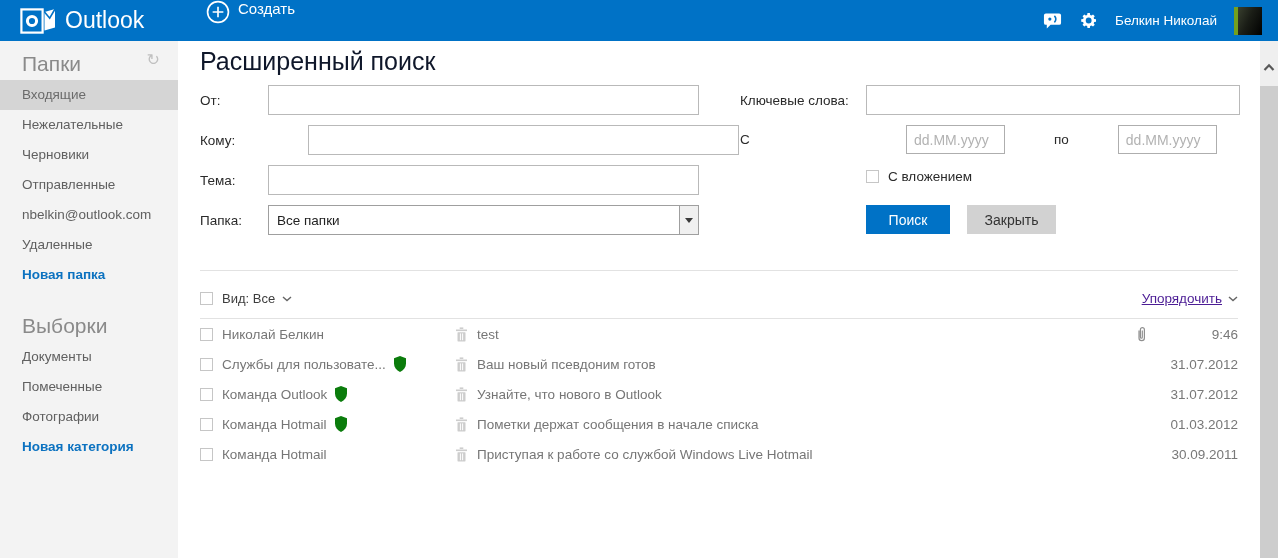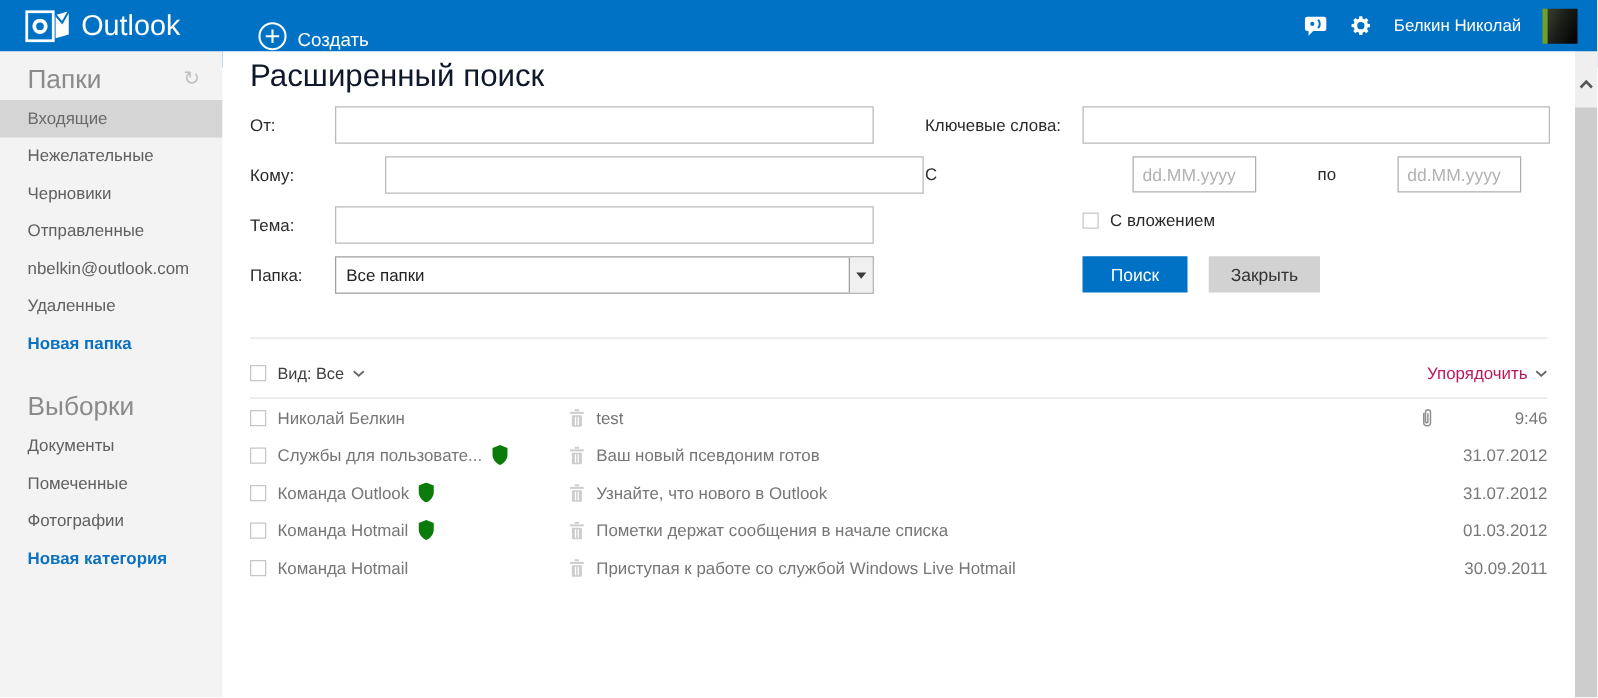--- a/index.html
+++ b/index.html
@@ -3,32 +3,32 @@
 <meta charset="utf-8">
 <style>
   html,body{margin:0;padding:0;background:#fff;}
   .app{position:relative;width:1278px;height:558px;overflow:hidden;background:#fff;
        font-family:"Liberation Sans",sans-serif;-webkit-font-smoothing:antialiased;}
 
   
   .topbar{position:absolute;top:0;left:0;width:100%;height:54px;background:#0072c6;}
   .brand{position:absolute;left:20px;top:0;height:41px;display:flex;align-items:center;gap:9px;cursor:pointer;}
   .brand-text{color:#fff;font-size:23px;font-weight:300;}
-  .create{position:absolute;left:206px;top:0;height:41px;display:flex;align-items:flex-end;gap:8px;cursor:pointer;}
+  .create{position:absolute;left:206px;top:0;height:41px;display:flex;align-items:flex-start;gap:8px;cursor:pointer;}
   .create-label{color:#fff;font-size:15px;}
   .hdr-right{position:absolute;right:16px;top:0;height:41px;display:flex;align-items:center;gap:17px;}
   .hdr-icon{display:flex;align-items:center;cursor:pointer;}
   .user-name{color:#fff;font-size:13.5px;cursor:pointer;}
   .avatar{width:28px;height:28px;box-sizing:border-box;border-left:4px solid #74a01e;cursor:pointer;
           background:linear-gradient(115deg,#39402f 0%,#1a1d16 45%,#000 100%);}
 
   
   .sidebar{position:absolute;top:41px;left:0;width:178px;bottom:0;background:#f3f3f3;}
   .sb-head{position:absolute;left:22px;right:18px;color:#8a8a8a;font-size:21px;font-weight:300;
-           display:flex;align-items:center;justify-content:space-between;}
+           display:flex;align-items:flex-start;justify-content:space-between;}
   .sb-head1{top:11px;}
   .sb-head2{top:273px;}
   .refresh{font-size:16px;color:#c0c0c0;cursor:pointer;line-height:1;}
   .sb-list{position:absolute;left:0;right:0;}
   .sb-list1{top:39px;}
   .sb-list2{top:301px;}
   .sb-item{height:30px;line-height:30px;padding-left:22px;font-size:13.5px;color:#606060;cursor:pointer;white-space:nowrap;}
   .sb-item.selected{background:#d5d5d5;color:#6b6b6b;}
   .sb-link{height:30px;line-height:30px;padding-left:22px;font-size:13.5px;color:#0c72c0;cursor:pointer;font-weight:bold;}
 
@@ -66,21 +66,21 @@
   .btn-primary{width:84px;background:#0072c6;color:#fff;}
   .btn-secondary{width:89px;background:#d2d2d2;color:#333;}
 
   .divider{position:absolute;left:22px;right:22px;height:1px;background:#e2e2e2;}
   .div1{top:229px;} .div2{top:277px;}
 
   .toolbar{position:absolute;left:22px;right:22px;top:241px;height:33px;display:flex;align-items:center;}
   .view-group{display:flex;align-items:center;gap:7px;margin-left:9px;cursor:pointer;}
   .view-label{font-size:13px;color:#3d3d3d;}
   .sort-group{margin-left:auto;display:flex;align-items:center;gap:6px;cursor:pointer;}
-  .sort-label{font-size:13.5px;color:#be185d;}
+  .sort-label{font-size:13.5px;color:#4c1d95;text-decoration:underline;}
 
   .list{position:absolute;left:0;right:0;top:278px;}
   .msg-row{display:flex;align-items:center;height:30px;padding:0 22px;font-size:13.5px;color:#767676;cursor:pointer;}
   .sender-group{margin-left:9px;width:233px;display:flex;align-items:center;gap:7px;overflow:hidden;white-space:nowrap;}
   .msg-trash{flex:0 0 13px;display:flex;align-items:center;cursor:pointer;}
   .msg-subject{margin-left:9px;white-space:nowrap;overflow:hidden;}
   .right-group{margin-left:auto;display:flex;align-items:center;gap:16px;}
   .msg-date{width:74px;text-align:right;color:#787878;}
 
   

